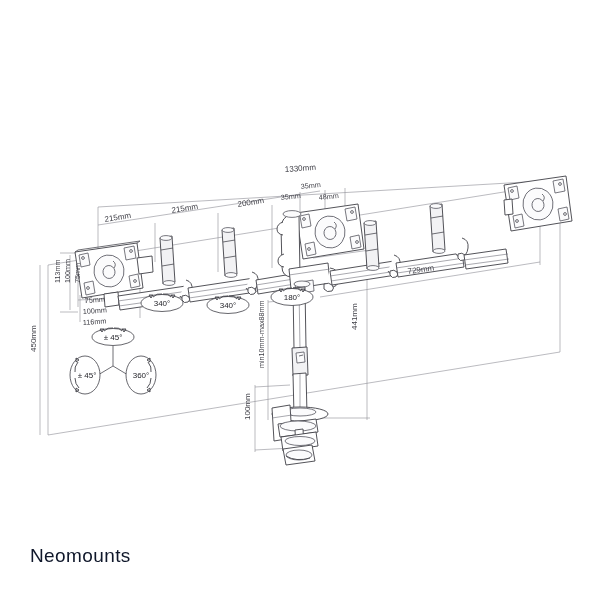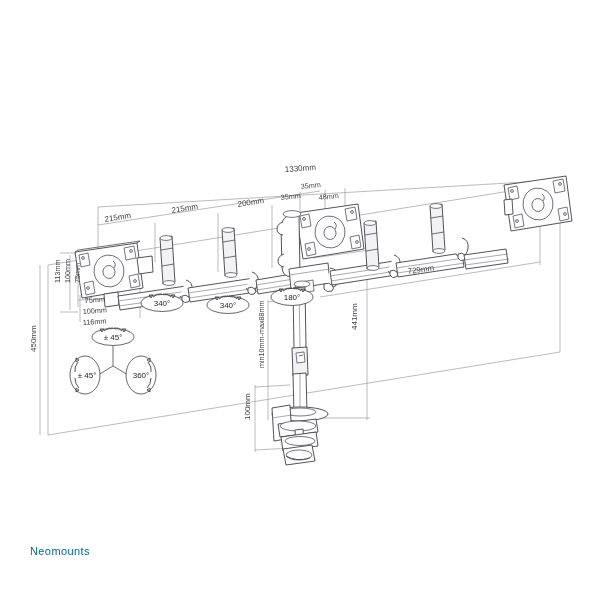--- a/index.html
+++ b/index.html
@@ -24,23 +24,23 @@
     left: 0;
     top: 0;
     width: 600px;
     height: 600px;
   }
   .brand {
     position: absolute;
     left: 30px;
     top: 545px;
     font-family: "Liberation Sans", sans-serif;
-    font-size: 11px;
+    font-size: 19px;
     letter-spacing: 0.4px;
-    color: #0369a1;
+    color: #0f172a;
     font-weight: 400;
   }
   
   .ln { fill: none; stroke: #4a4a52; stroke-width: 0.8; }
   .ln-thin { fill: none; stroke: #6f6f78; stroke-width: 0.6; }
   .ln-dim { fill: none; stroke: #8d8d96; stroke-width: 0.6; }
   .part { fill: #ffffff; stroke: #3f3f46; stroke-width: 0.9; }
   .part-l { fill: #fbfbfc; stroke: #55555e; stroke-width: 0.8; }
   .part-d { fill: #f2f2f4; stroke: #3f3f46; stroke-width: 0.9; }
   .callout { fill: #ffffff; stroke: #3f3f46; stroke-width: 0.8; }

